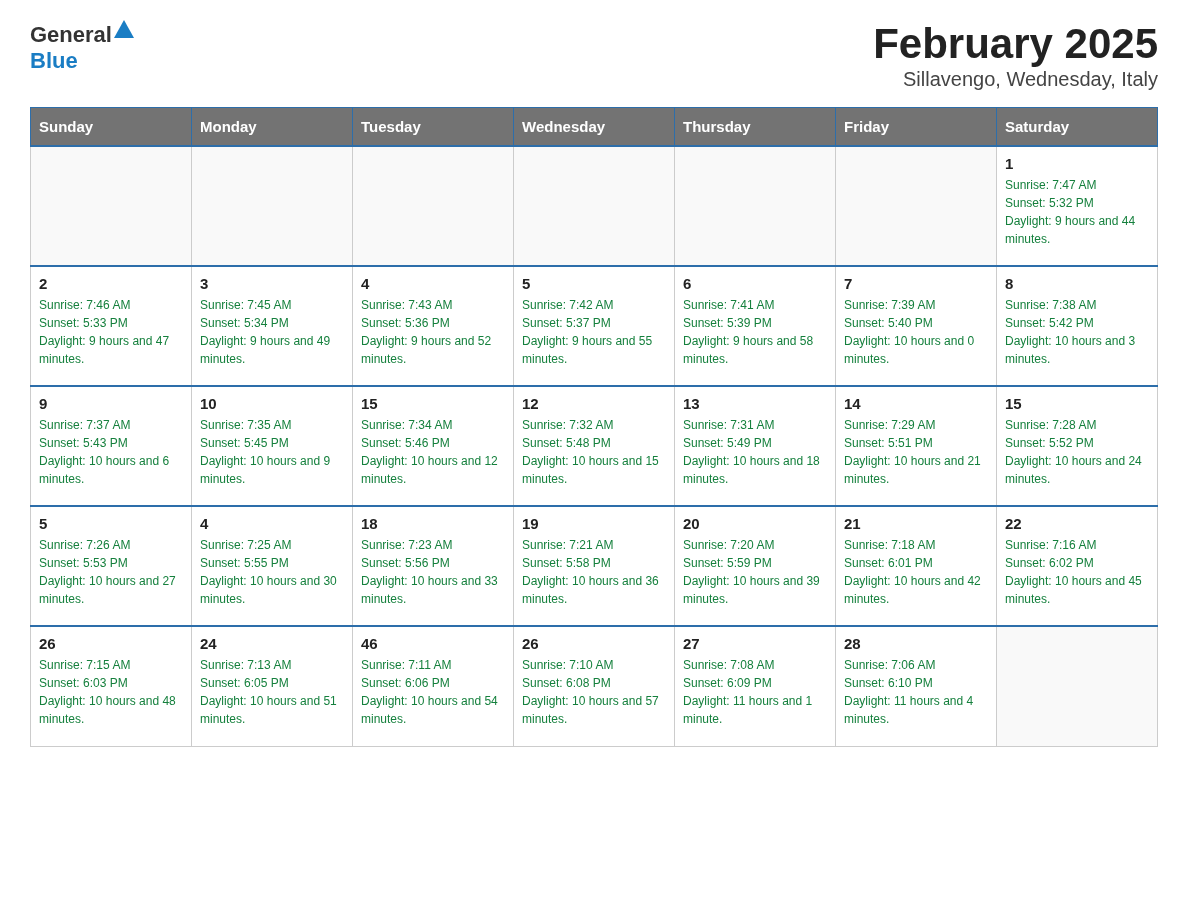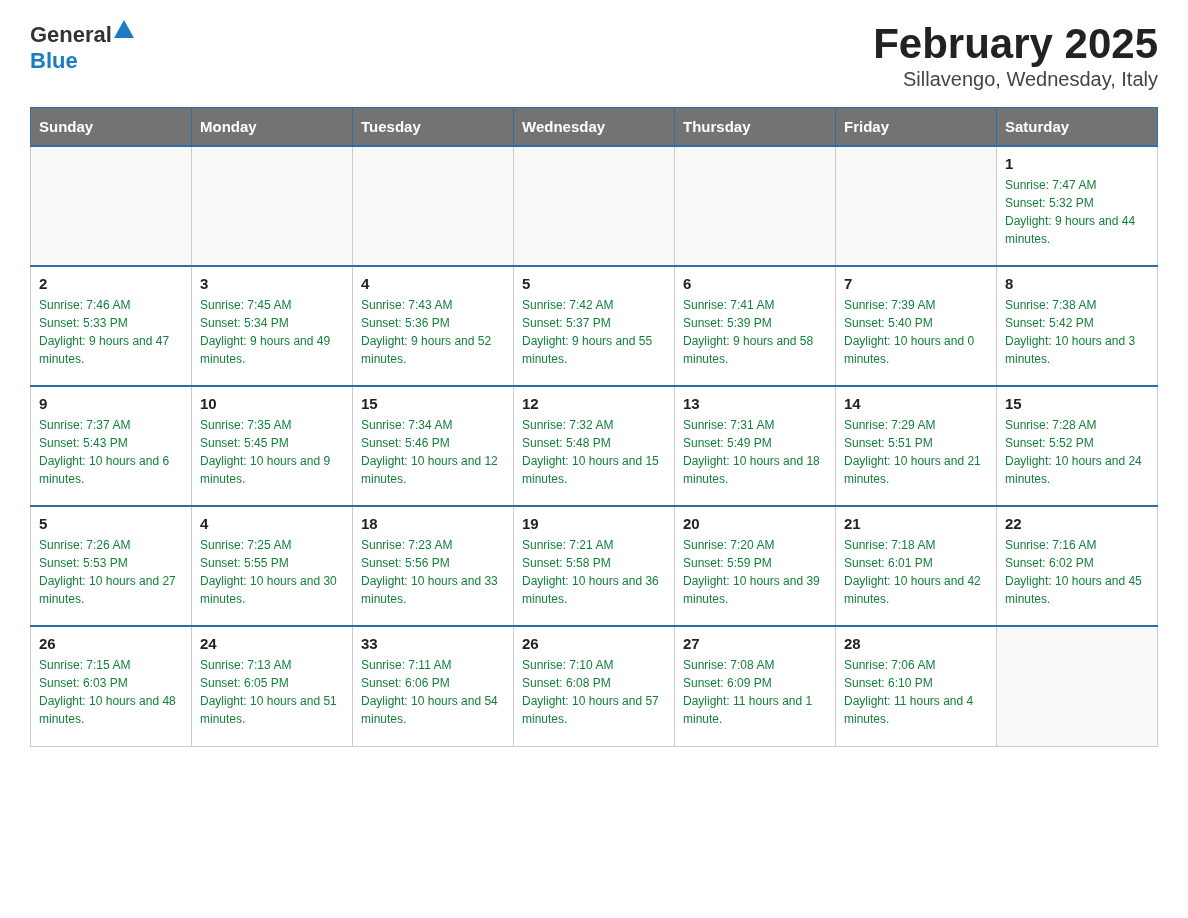--- a/index.html
+++ b/index.html
@@ -222,21 +222,21 @@
       <tr>
         <td>
           <span class="day-num">26</span>
           <div class="day-info">Sunrise: 7:15 AM<br>Sunset: 6:03 PM<br>Daylight: 10 hours and 48 minutes.</div>
         </td>
         <td>
           <span class="day-num">24</span>
           <div class="day-info">Sunrise: 7:13 AM<br>Sunset: 6:05 PM<br>Daylight: 10 hours and 51 minutes.</div>
         </td>
         <td>
-          <span class="day-num">33</span>
+          <span class="day-num">46</span>
           <div class="day-info">Sunrise: 7:11 AM<br>Sunset: 6:06 PM<br>Daylight: 10 hours and 54 minutes.</div>
         </td>
         <td>
           <span class="day-num">26</span>
           <div class="day-info">Sunrise: 7:10 AM<br>Sunset: 6:08 PM<br>Daylight: 10 hours and 57 minutes.</div>
         </td>
         <td>
           <span class="day-num">27</span>
           <div class="day-info">Sunrise: 7:08 AM<br>Sunset: 6:09 PM<br>Daylight: 11 hours and 1 minute.</div>
         </td>

